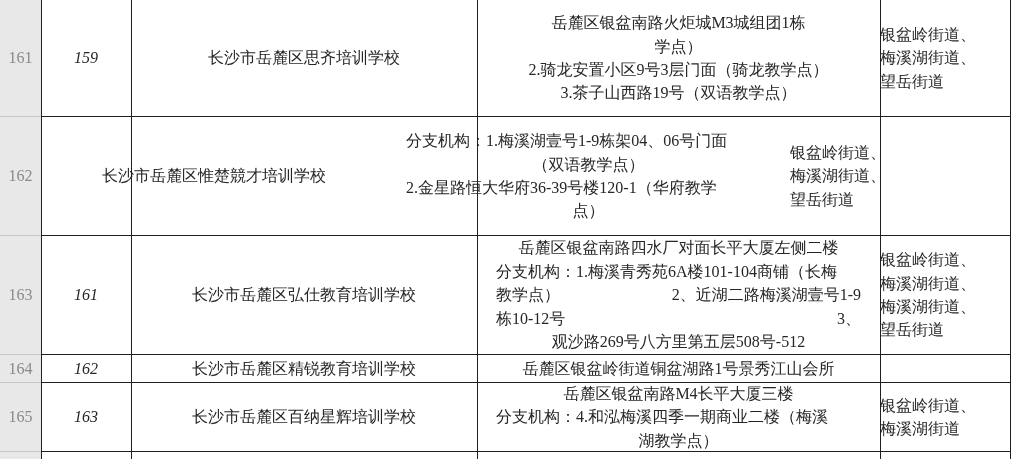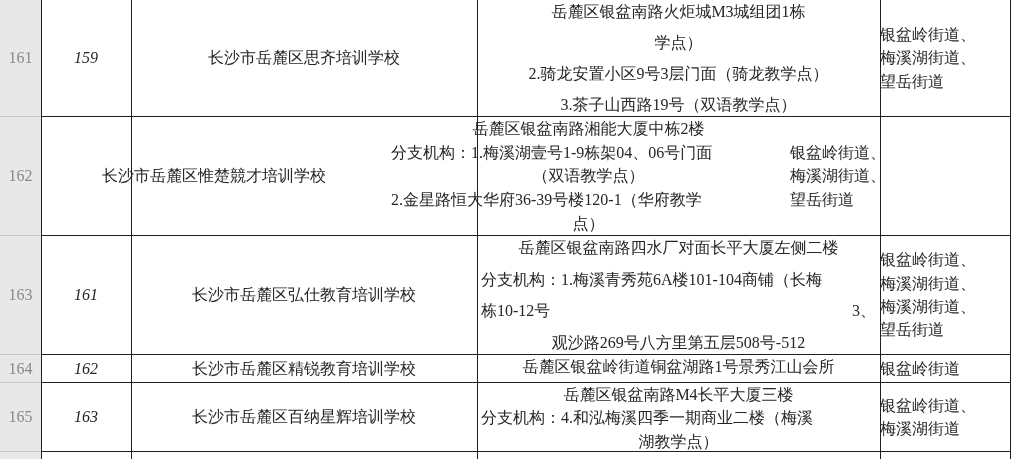--- a/index.html
+++ b/index.html
@@ -11,21 +11,21 @@
   .gutter-cell{box-sizing:border-box;display:flex;align-items:center;justify-content:center;
     border-bottom:1px solid #c6c6c6;color:#8a8a8a;font-size:16px;}
 
   
   .rows{position:absolute;left:41px;top:0;width:969px;}
   .trow{box-sizing:border-box;display:flex;border-bottom:1px solid #1f1f1f;}
   .cell{box-sizing:border-box;display:flex;flex-direction:column;justify-content:center;
     font-size:16px;line-height:23.4px;}
   .cell.idx{width:90px;align-items:center;font-style:italic;}
   .cell.name{width:346px;align-items:center;text-align:center;}
-  .cell.addr{width:403px;padding:0 4px;justify-content:space-between;}
+  .cell.addr{width:403px;padding:0 19px;}
   .cell.street{width:130px;align-items:flex-start;text-align:center;}
   .aline{width:100%;}
   .aline.center{text-align:center;}
   .aline.left{text-align:left;}
   .aline.split{display:flex;justify-content:space-between;}
 
   
   .vline{position:absolute;top:0;width:1px;height:459px;background:#1f1f1f;}
 </style>
 </head>
@@ -52,59 +52,59 @@
         </div>
         <div class="cell street">
           <div>银盆岭街道、</div>
           <div>梅溪湖街道、</div>
           <div>望岳街道</div>
         </div>
       </div>
       <div class="trow" style="height: 119px;">
         <div class="cell name">长沙市岳麓区惟楚競才培训学校</div>
         <div class="cell addr">
-          <div class="aline center">岳麓区银盆南路湘能大厦中栋2楼</div>
           <div class="aline left">分支机构：1.梅溪湖壹号1-9栋架04、06号门面</div>
           <div class="aline center">（双语教学点）</div>
           <div class="aline left">2.金星路恒大华府36-39号楼120-1（华府教学</div>
           <div class="aline center">点）</div>
         </div>
         <div class="cell street">
           <div>银盆岭街道、</div>
           <div>梅溪湖街道、</div>
           <div>望岳街道</div>
         </div>
       </div>
       <div class="trow" style="height: 119px;">
         <div class="cell idx">161</div>
         <div class="cell name">长沙市岳麓区弘仕教育培训学校</div>
         <div class="cell addr">
           <div class="aline center">岳麓区银盆南路四水厂对面长平大厦左侧二楼</div>
           <div class="aline left">分支机构：1.梅溪青秀苑6A楼101-104商铺（长梅</div>
           <div class="aline split">
+            <div>教学点）</div>
+            <div>2、近湖二路梅溪湖壹号1-9</div>
+          </div>
+          <div class="aline split">
             <div>栋10-12号</div>
             <div>3、</div>
           </div>
           <div class="aline center">观沙路269号八方里第五层508号-512</div>
         </div>
         <div class="cell street">
           <div>银盆岭街道、</div>
           <div>梅溪湖街道、</div>
           <div>梅溪湖街道、</div>
           <div>望岳街道</div>
         </div>
       </div>
       <div class="trow" style="height: 28px;">
         <div class="cell idx">162</div>
         <div class="cell name">长沙市岳麓区精锐教育培训学校</div>
         <div class="cell addr">
           <div class="aline center">岳麓区银盆岭街道铜盆湖路1号景秀江山会所</div>
-        </div>
-        <div class="cell street">
-          <div>银盆岭街道</div>
         </div>
       </div>
       <div class="trow" style="height: 69px;">
         <div class="cell idx">163</div>
         <div class="cell name">长沙市岳麓区百纳星辉培训学校</div>
         <div class="cell addr">
           <div class="aline center">岳麓区银盆南路M4长平大厦三楼</div>
           <div class="aline left">分支机构：4.和泓梅溪四季一期商业二楼（梅溪</div>
           <div class="aline center">湖教学点）</div>
         </div>

